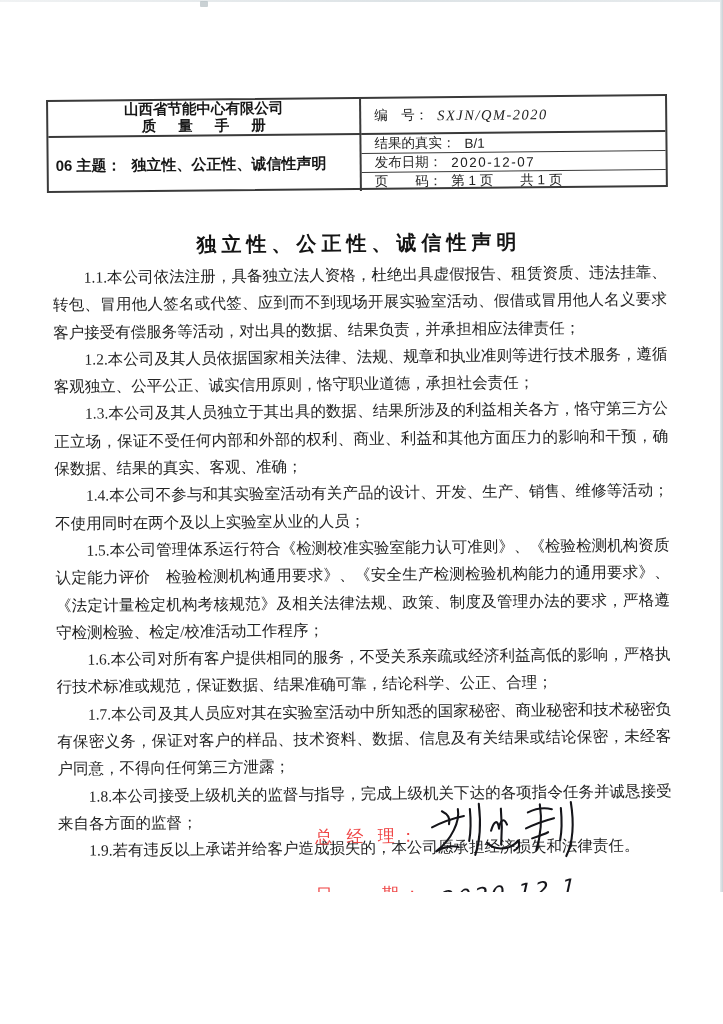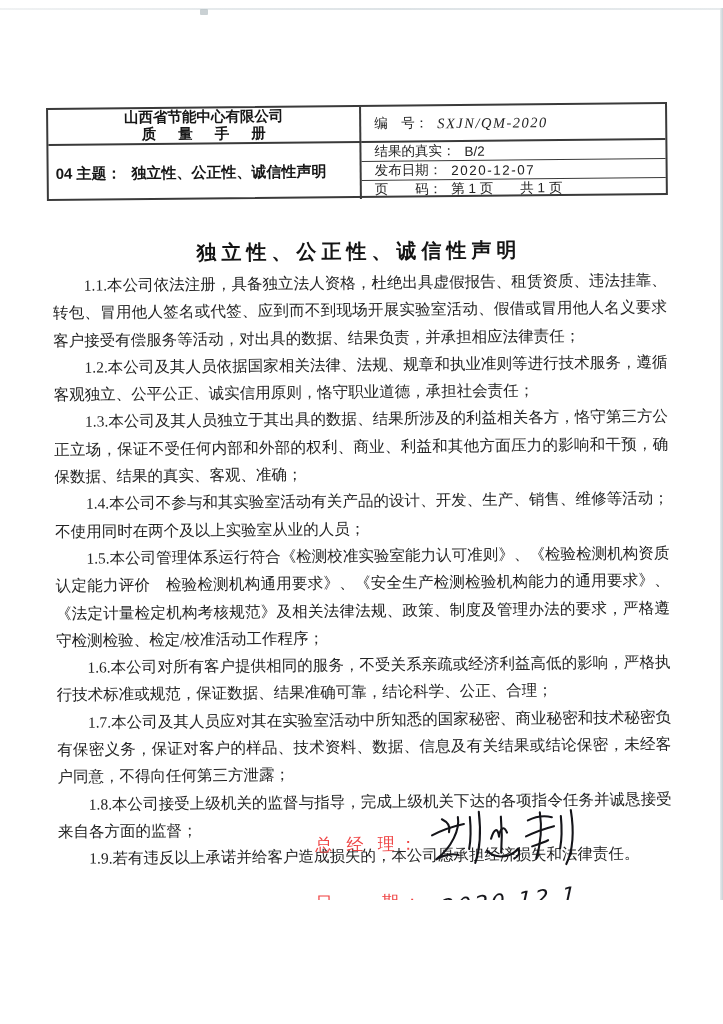--- a/index.html
+++ b/index.html
@@ -1,21 +1,20 @@
 <!DOCTYPE html>
 <html lang="zh"><head>
 <meta charset="utf-8">
 <style>
   html,body{margin:0;padding:0;}
   body{background:#ffffff;}
   .page{
     position:relative;width:723px;height:892px;background:#ffffff;
     overflow:hidden;color:#1d1d1d;
     font-family:"Liberation Serif","DejaVu Serif",serif;
-    margin-top:8px;
   }
   
   .edge-top{position:absolute;top:0;left:0;width:100%;height:2px;
     background:linear-gradient(to right,#f0f2f3 0%,#dde3e6 55%,#e7ebed 100%);}
   .edge-right{position:absolute;top:0;right:0;width:3px;height:100%;
     background:linear-gradient(to left,#c9d2d6,#e9edef);}
   .speck{position:absolute;left:200px;top:1px;width:8px;height:6px;
     background:#aeb8bd;opacity:.65;border-radius:1px;}
 
   
@@ -82,31 +81,31 @@
 <div class="page">
 
   <div class="tilt">
 
     <div class="header-table">
       <div class="cell-company">
         <span>山西省节能中心有限公司</span>
         <span class="company-l2">质 量 手 册</span>
       </div>
       <div class="cell-subject">
-        <span>04 主题：</span>
+        <span>06 主题：</span>
         <span class="gap"></span>
         <span>独立性、公正性、诚信性声明</span>
       </div>
       <div class="rrow cell-docno">
         <span>编　号：</span>
         <span class="docno-value">SXJN/QM-2020</span>
       </div>
       <div class="rrow cell-rev">
         <span>结果的真实：</span>
-        <span>B/2</span>
+        <span>B/1</span>
       </div>
       <div class="rrow cell-issue">
         <span>发布日期：</span>
         <span class="mono-spaced">2020-12-07</span>
       </div>
       <div class="rrow cell-page">
         <span>页　　码：</span>
         <span>第 1 页　　共 1 页</span>
       </div>
     </div>

